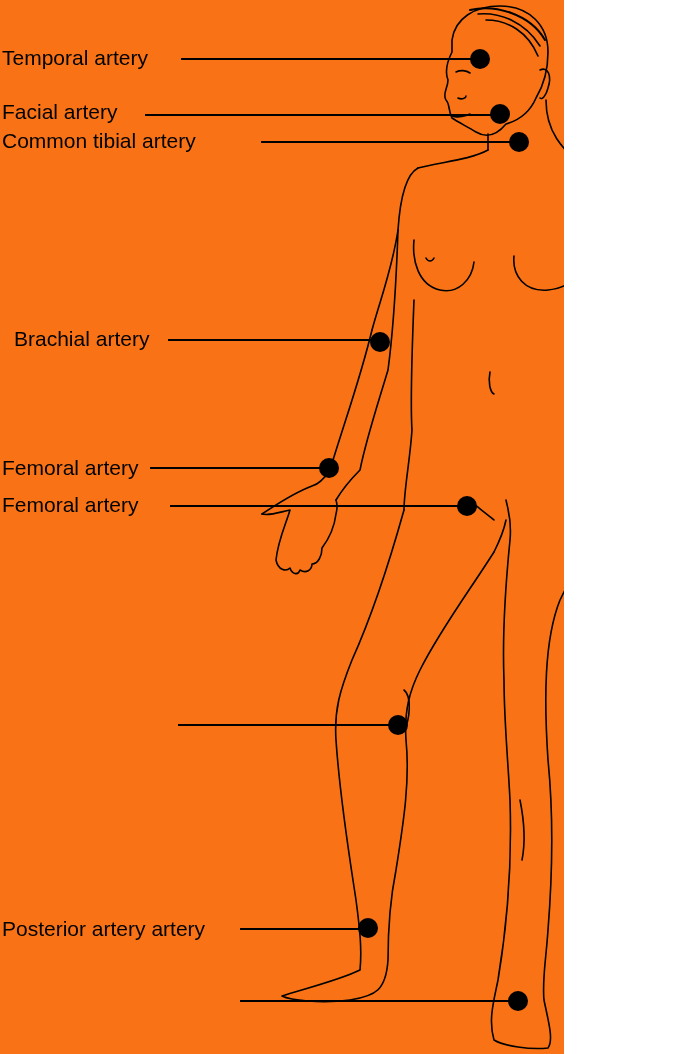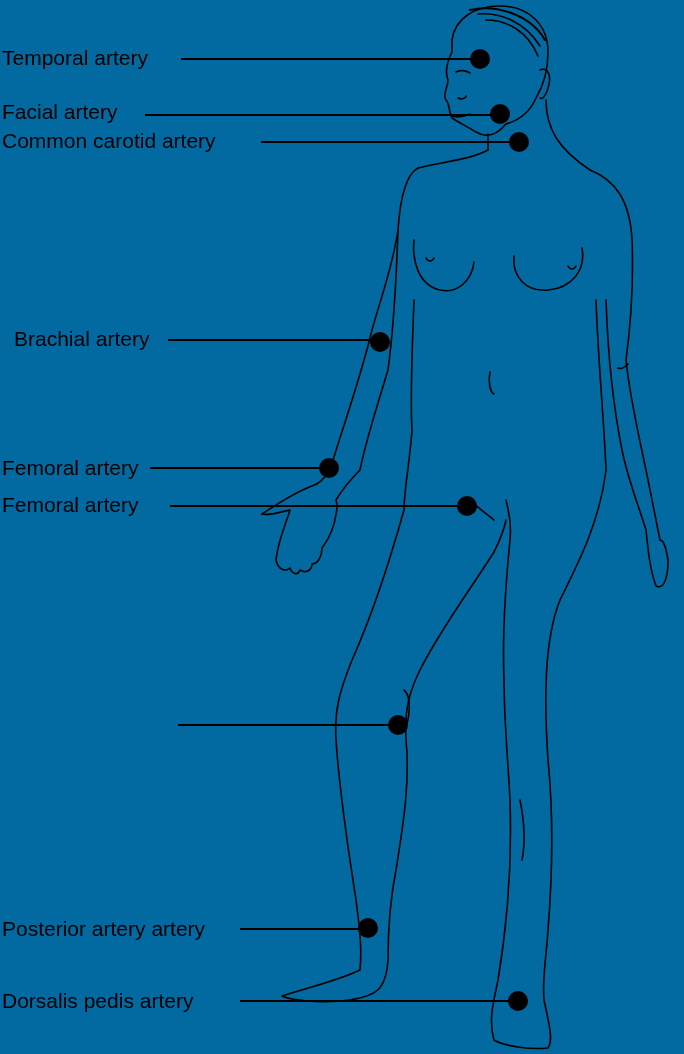--- a/index.html
+++ b/index.html
@@ -1,16 +1,16 @@
 <!DOCTYPE html>
 <html><head>
 <meta charset="utf-8">
 <style>
 html,body{margin:0;padding:0;background:#fff;}
-#stage{position:relative;width:684px;height:1054px;overflow:hidden;background:#0369a1;font-family:"Liberation Sans",sans-serif;}
+#stage{position:relative;width:544px;height:1054px;overflow:hidden;background:#f97316;font-family:"Liberation Sans",sans-serif;padding-left:20px;}
 svg.fig{position:absolute;left:0;top:0;}
 .label{position:absolute;font-size:21px;color:#000;white-space:nowrap;line-height:1;}
 </style>
 </head>
 <body>
 
 <div id="stage">
   <svg class="fig" width="684" height="1054" viewBox="0 0 684 1054">
     <g fill="none" stroke="#000" stroke-width="1.6" stroke-linejoin="round" stroke-linecap="round">
 
@@ -73,19 +73,18 @@
       <circle cx="329" cy="468" r="10"></circle>
       <circle cx="467" cy="506" r="10"></circle>
       <circle cx="398" cy="725" r="10"></circle>
       <circle cx="368" cy="928" r="10"></circle>
       <circle cx="518" cy="1001" r="10"></circle>
     </g>
   </svg>
 
   <div class="label" style="left:2px;top:47px">Temporal artery</div>
   <div class="label" style="left:2px;top:101px">Facial artery</div>
-  <div class="label" style="left:2px;top:130px">Common carotid artery</div>
+  <div class="label" style="left:2px;top:130px">Common tibial artery</div>
   <div class="label" style="left:14px;top:328px">Brachial artery</div>
   <div class="label" style="left:2px;top:457px">Femoral artery</div>
   <div class="label" style="left:2px;top:494px">Femoral artery</div>
   <div class="label" style="left:2px;top:918px">Posterior artery artery</div>
-  <div class="label" style="left:2px;top:990px">Dorsalis pedis artery</div>
 </div>
 
 </body></html>

